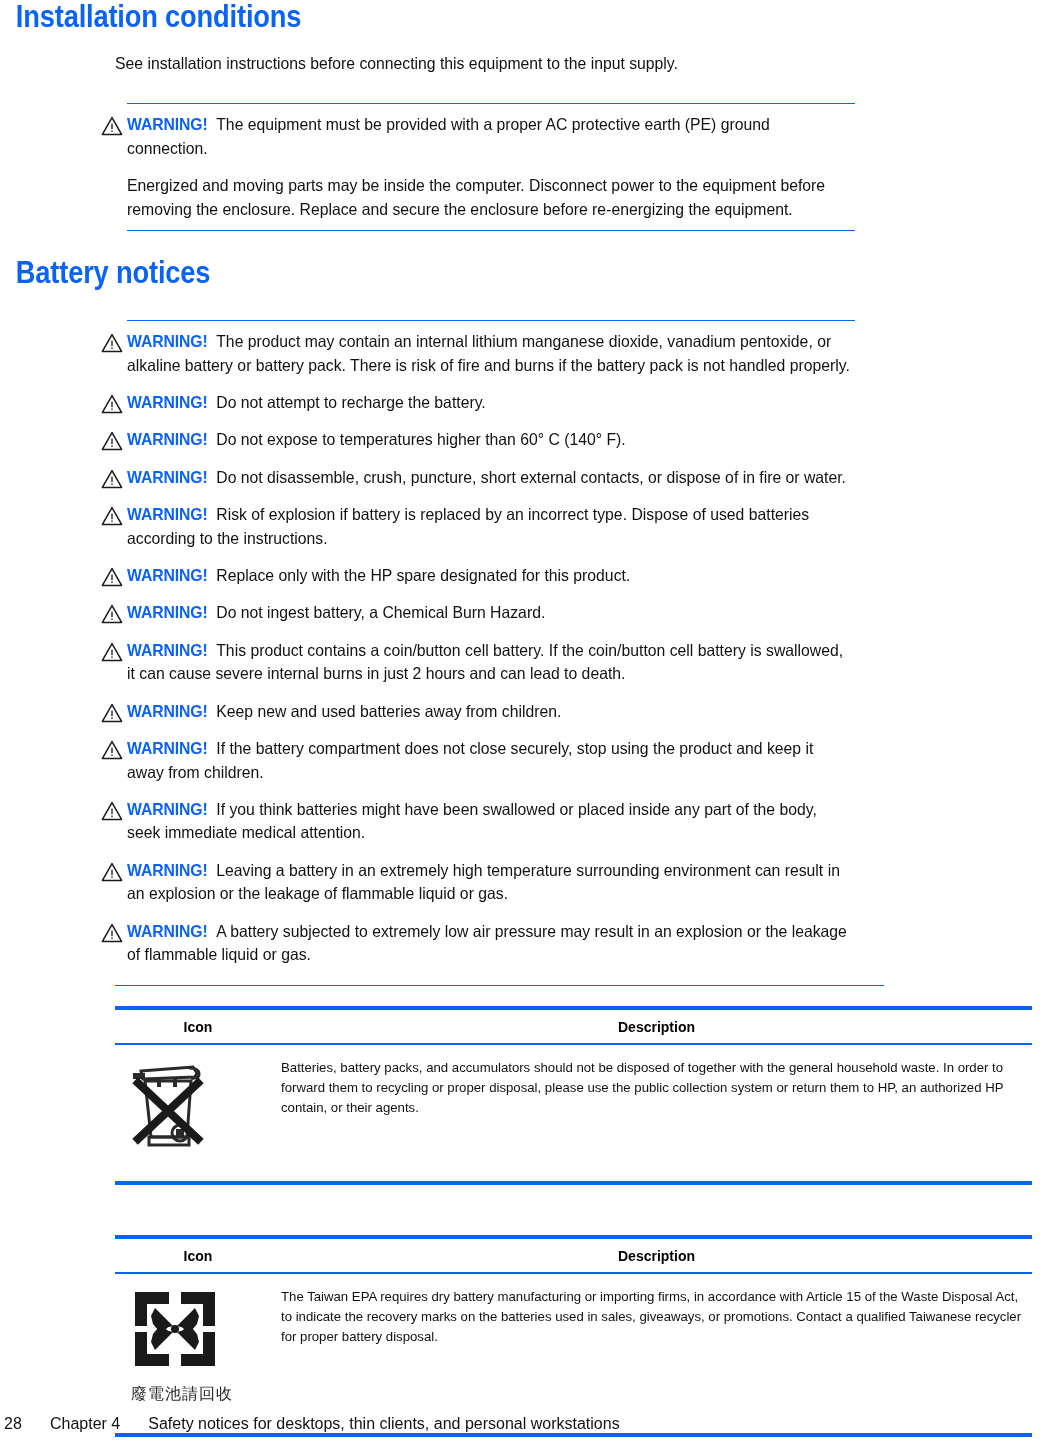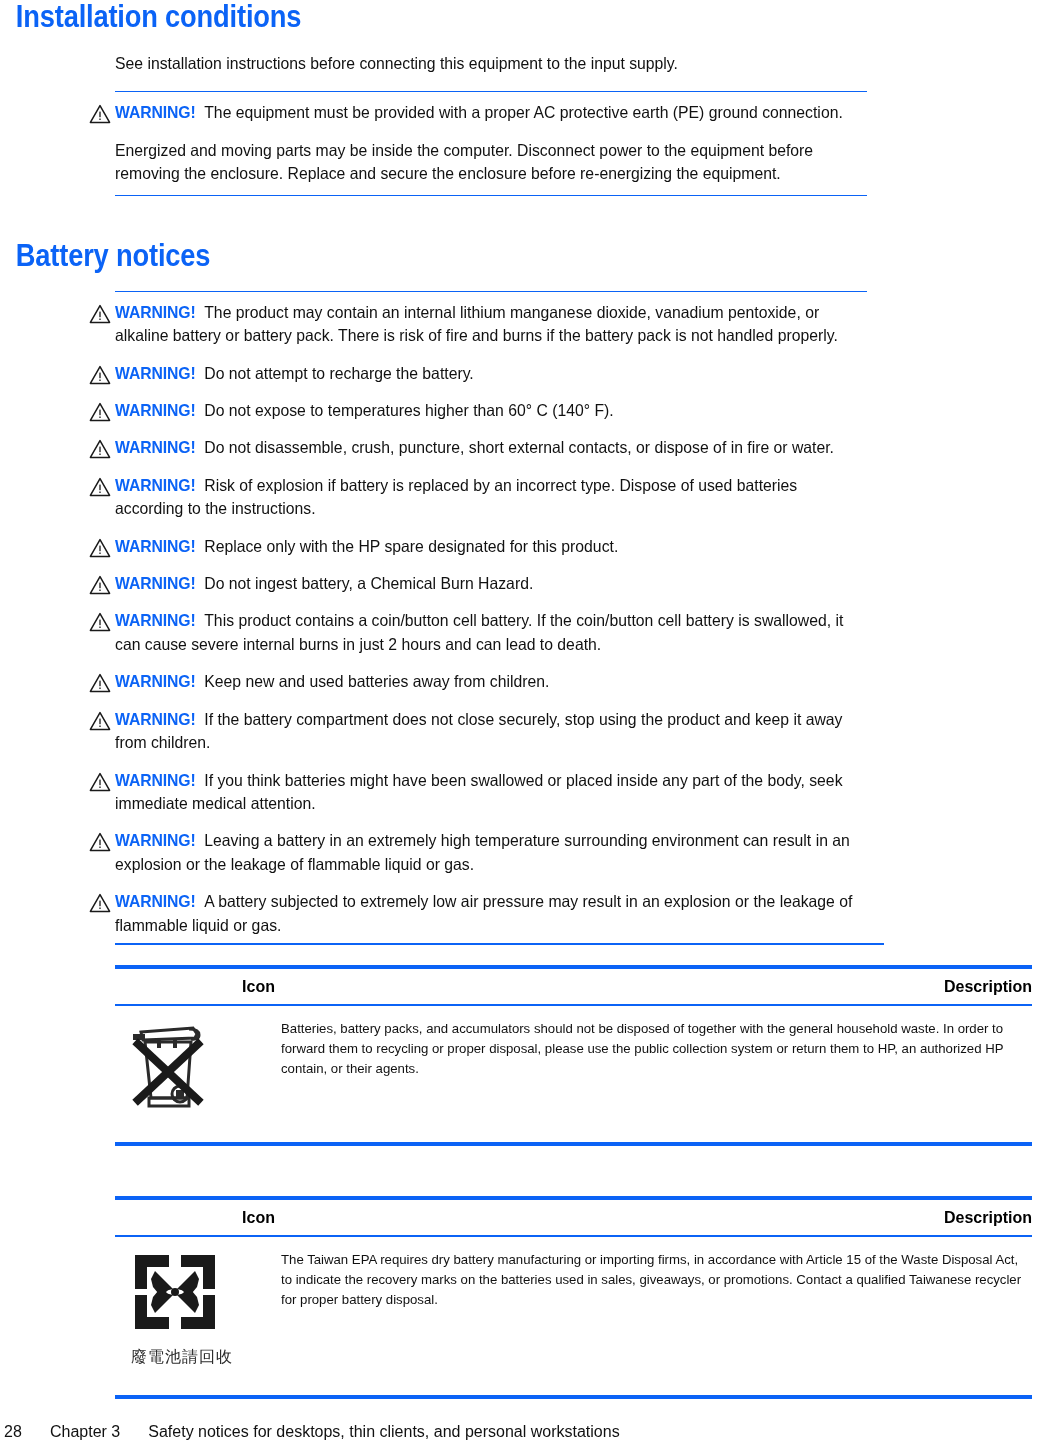--- a/index.html
+++ b/index.html
@@ -34,21 +34,21 @@
     padding: 0 0 0 18px;
     line-height: 1.0;
     font-stretch: condensed;
     transform: scaleX(0.88);
     transform-origin: left center;
   }
   #title-install { padding-top: 1px; }
   #title-battery { padding-top: 0; }
 
   .h1-wrap { margin: 0; }
-  #battery-heading-wrap { margin-top: 44px; }
+  #battery-heading-wrap { margin-top: 26px; }
 
   
   .body-area {
     padding-left: 115px;
     padding-right: 37px;
   }
 
   p.para {
     font-size: 16.5px;
     line-height: 1.42;
@@ -57,21 +57,21 @@
     transform: scaleX(0.955);
     transform-origin: left top;
     width: 104.5%;
   }
 
   
   .warn-group {
     border-top: 1.6px solid #0b63f6;
     border-bottom: 1.6px solid #0b63f6;
     padding: 0;
-    margin: 0;
+    margin: 12px;
   }
   .warn-group.no-bottom { border-bottom: none; }
 
   .warn {
     position: relative;
     padding-left: 0;
     margin: 0;
   }
   .warn .wicon {
     position: absolute;
@@ -109,22 +109,22 @@
     width: 917px;
     border-collapse: collapse;
   }
   .icon-table .thick-top {
     border-top: 4px solid #0b63f6;
   }
   .icon-table .thick-bottom {
     border-bottom: 4px solid #0b63f6;
   }
   .icon-table th {
-    text-align: right;
-    font-size: 16px;
+    text-align: center;
+    font-size: 14px;
     font-weight: 700;
     padding: 9px 0 8px 6px;
     border-bottom: 2.5px solid #0b63f6;
     color: #000;
   }
   .icon-table th.col-icon { width: 160px; }
   .icon-table td {
     vertical-align: top;
     padding: 13px 0 26px 6px;
     font-size: 13.2px;
@@ -135,21 +135,21 @@
     padding-left: 14px;
     padding-top: 12px;
     width: 160px;
   }
   .table-gap { height: 50px; }
 
   
   .footer {
     position: absolute;
     left: 0;
-    bottom: 4px;
+    bottom: 12px;
     width: 1052px;
     padding-left: 4px;
     font-size: 16px;
     color: #111;
     display: flex;
     align-items: baseline;
   }
   .footer .pagenum {
     width: 46px;
     display: inline-block;
@@ -416,17 +416,17 @@
           </div>
           <div class="tw-caption">廢電池請回收</div>
         </td>
         <td>The Taiwan EPA requires dry battery manufacturing or importing firms, in accordance with Article 15 of the Waste Disposal Act, to indicate the recovery marks on the batteries used in sales, giveaways, or promotions. Contact a qualified Taiwanese recycler for proper battery disposal.</td>
       </tr>
     </tbody>
   </table>
 
   <div class="footer">
     <span class="pagenum">28</span>
-    <span class="chap">Chapter 3</span>
+    <span class="chap">Chapter 4</span>
     <span class="chaptitle">Safety notices for desktops, thin clients, and personal workstations</span>
   </div>
 
 </div>
 
 </body></html>

